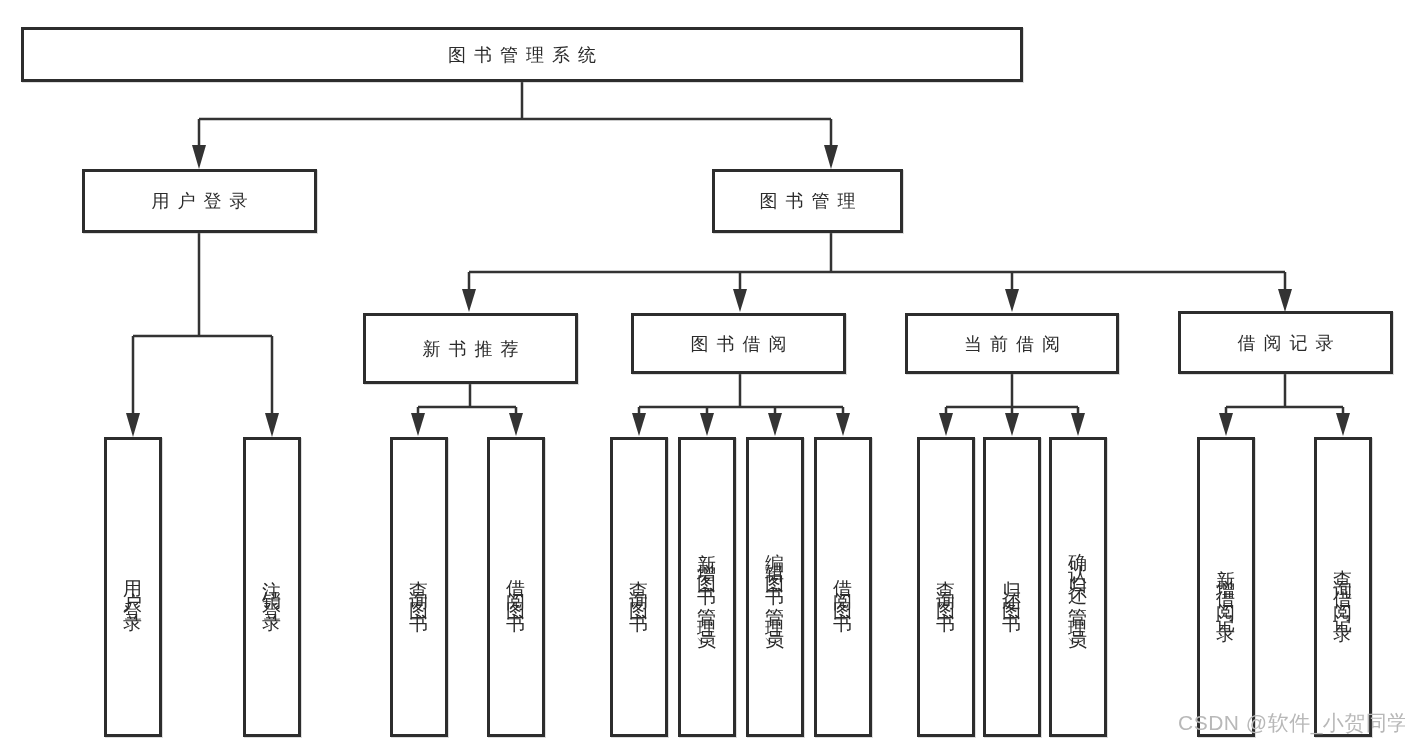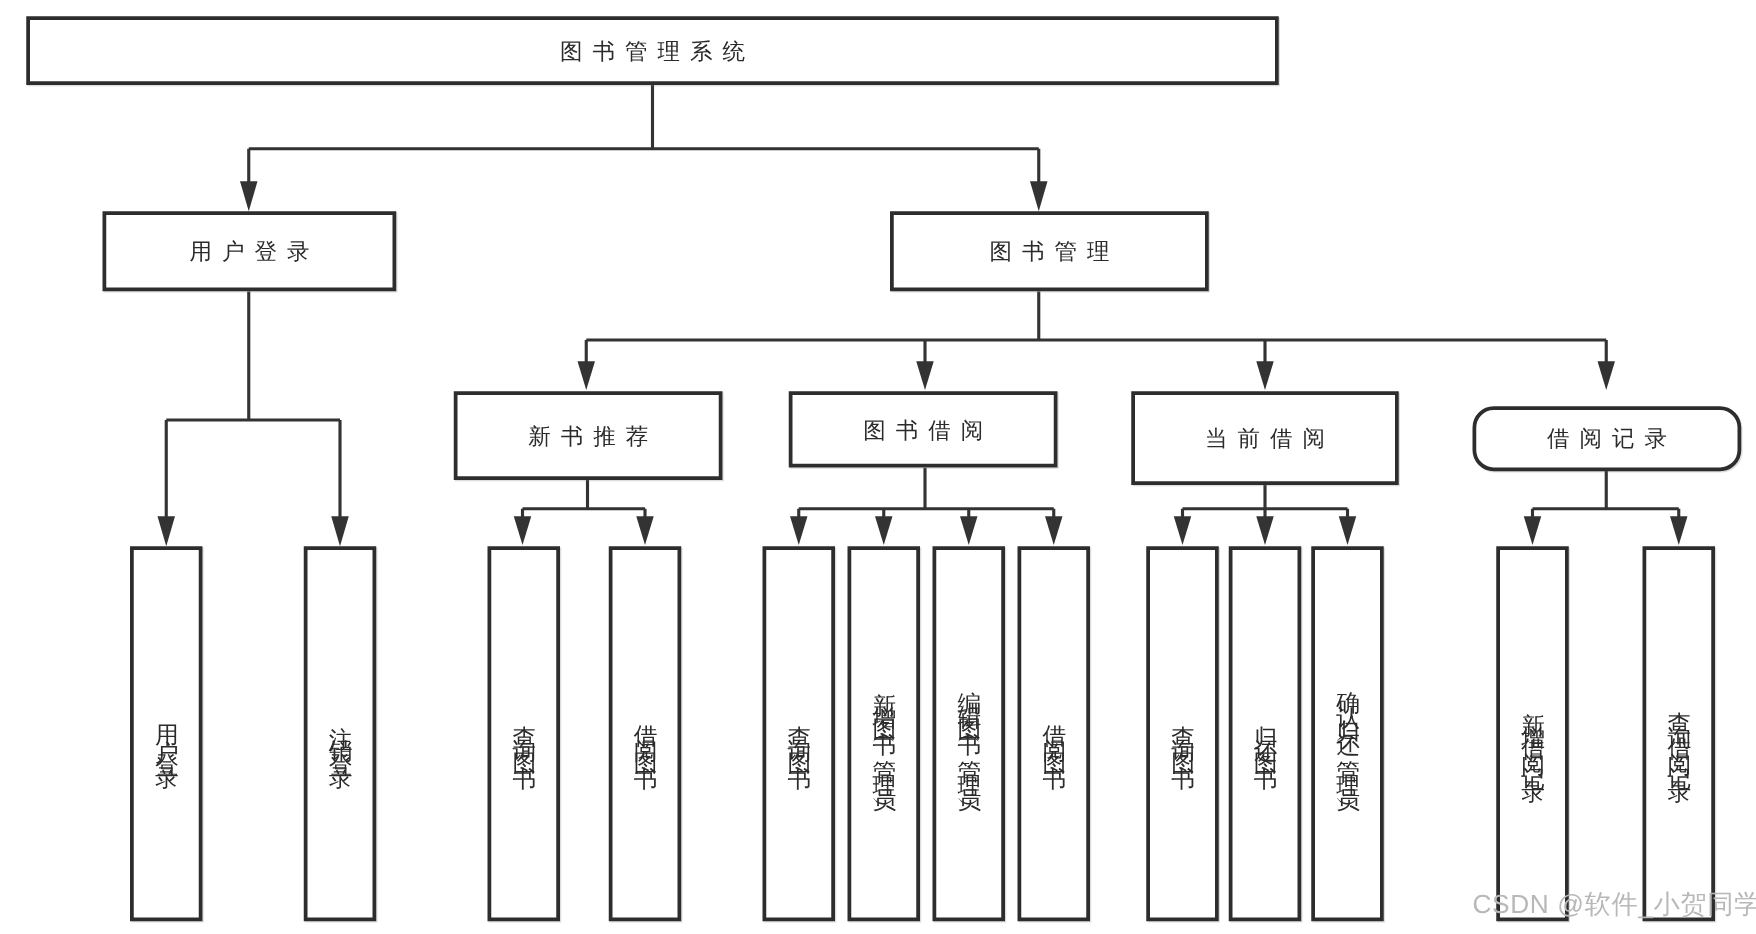--- a/index.html
+++ b/index.html
@@ -62,29 +62,29 @@
       <polygon points="768,413 782,413 775,436"></polygon>
       <polygon points="836,413 850,413 843,436"></polygon>
       <polygon points="939,413 953,413 946,436"></polygon>
       <polygon points="1005,413 1019,413 1012,436"></polygon>
       <polygon points="1071,413 1085,413 1078,436"></polygon>
       <polygon points="1219,413 1233,413 1226,436"></polygon>
       <polygon points="1336,413 1350,413 1343,436"></polygon>
     </g>
   </svg>
 
-  <div class="node h-node" style="left:21px;top:13px;width:1002px;height:55px;">图书管理系统</div>
+  <div class="node h-node" style="left:21px;top:27px;width:1002px;height:55px;">图书管理系统</div>
 
   <div class="node h-node" style="left:82px;top:169px;width:235px;height:64px;">用户登录</div>
-  <div class="node h-node" style="left:712px;top:169px;width:255px;height:64px;">图书管理</div>
+  <div class="node h-node" style="left:712px;top:169px;width:191px;height:64px;">图书管理</div>
 
   <div class="node h-node" style="left:363px;top:313px;width:215px;height:71px;">新书推荐</div>
   <div class="node h-node" style="left:631px;top:313px;width:215px;height:61px;">图书借阅</div>
-  <div class="node h-node" style="left:905px;top:313px;width:214px;height:75px;">当前借阅</div>
-  <div class="node h-node" style="left:1178px;top:325px;width:215px;height:52px;border-radius:17px;">借阅记录</div>
+  <div class="node h-node" style="left:905px;top:313px;width:214px;height:61px;">当前借阅</div>
+  <div class="node h-node" style="left:1178px;top:311px;width:215px;height:63px;">借阅记录</div>
 
   <div class="node v-node" style="left:104px;top:437px;width:58px;height:300px;">用户登录</div>
   <div class="node v-node" style="left:243px;top:437px;width:58px;height:300px;">注销登录</div>
 
   <div class="node v-node" style="left:390px;top:437px;width:58px;height:300px;">查询图书</div>
   <div class="node v-node" style="left:487px;top:437px;width:58px;height:300px;">借阅图书</div>
 
   <div class="node v-node" style="left:610px;top:437px;width:58px;height:300px;">查询图书</div>
   <div class="node v-node" style="left:678px;top:437px;width:58px;height:300px;">新增图书（管理员）</div>
   <div class="node v-node" style="left:746px;top:437px;width:58px;height:300px;">编辑图书（管理员）</div>

